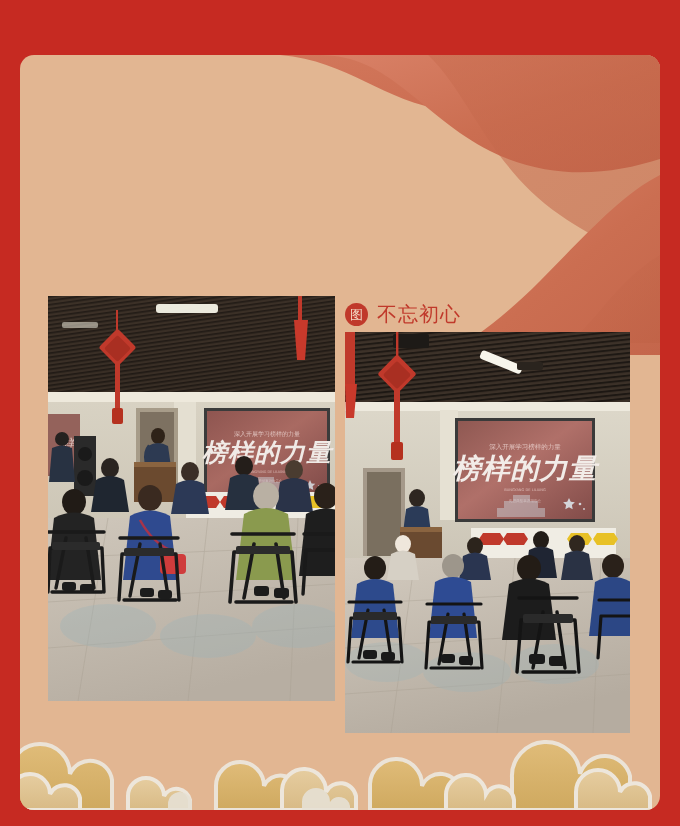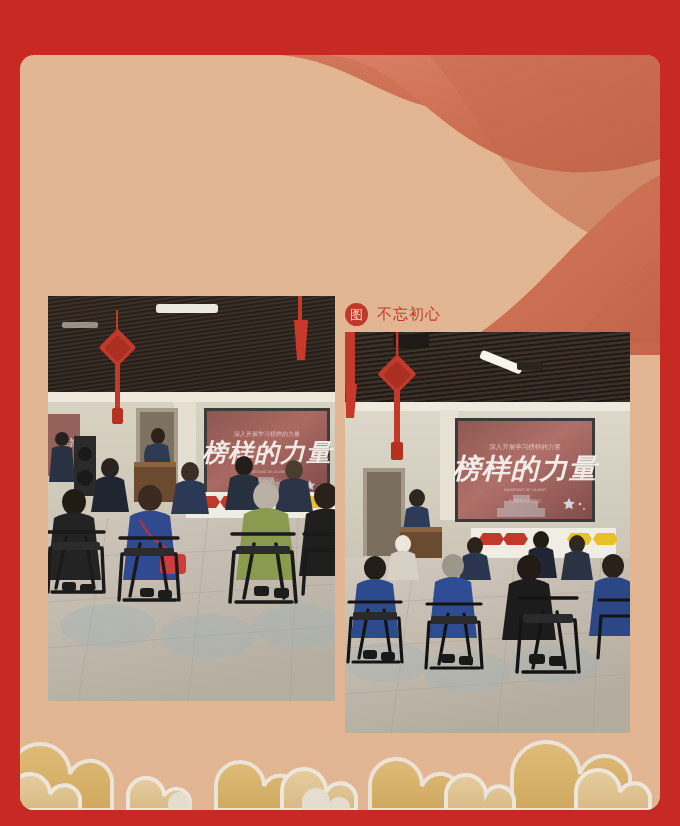--- a/index.html
+++ b/index.html
@@ -92,21 +92,21 @@
     border-radius: 50%;
     background: #C0392B;
     color: #F3D9C4;
     font-size: 13px;
     line-height: 23px;
     text-align: center;
     font-family: "DejaVu Sans", sans-serif;
     flex: none;
   }
   #caption-text {
-    font-size: 15px;
+    font-size: 20px;
     color: #C0392B;
     letter-spacing: 1px;
     font-family: "DejaVu Sans", sans-serif;
     white-space: nowrap;
   }
 </style>
 </head>
 <body>
 
 <div id="page">

